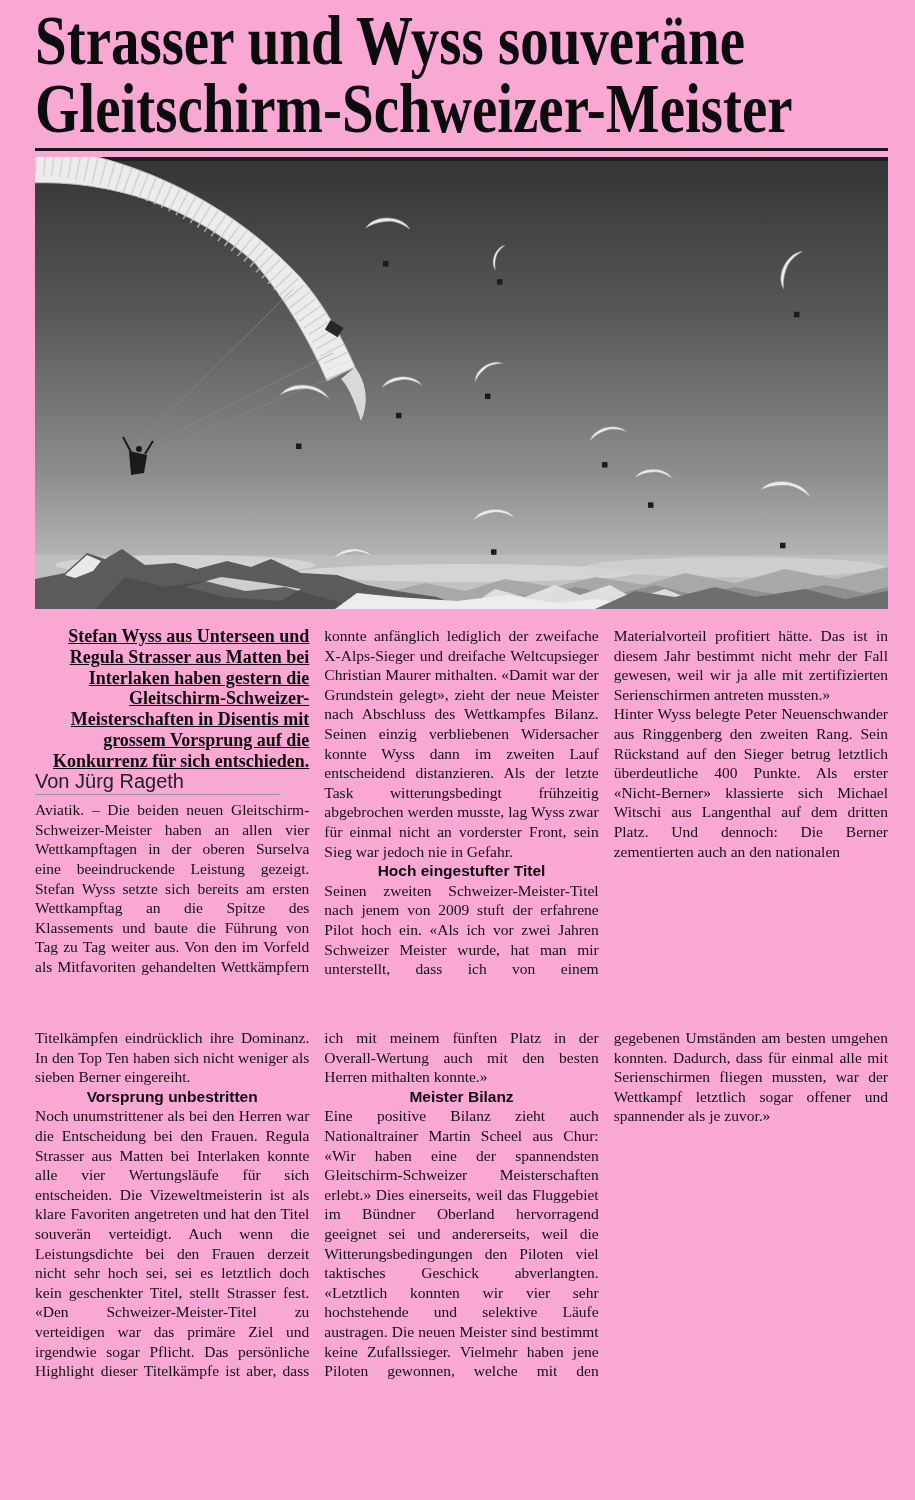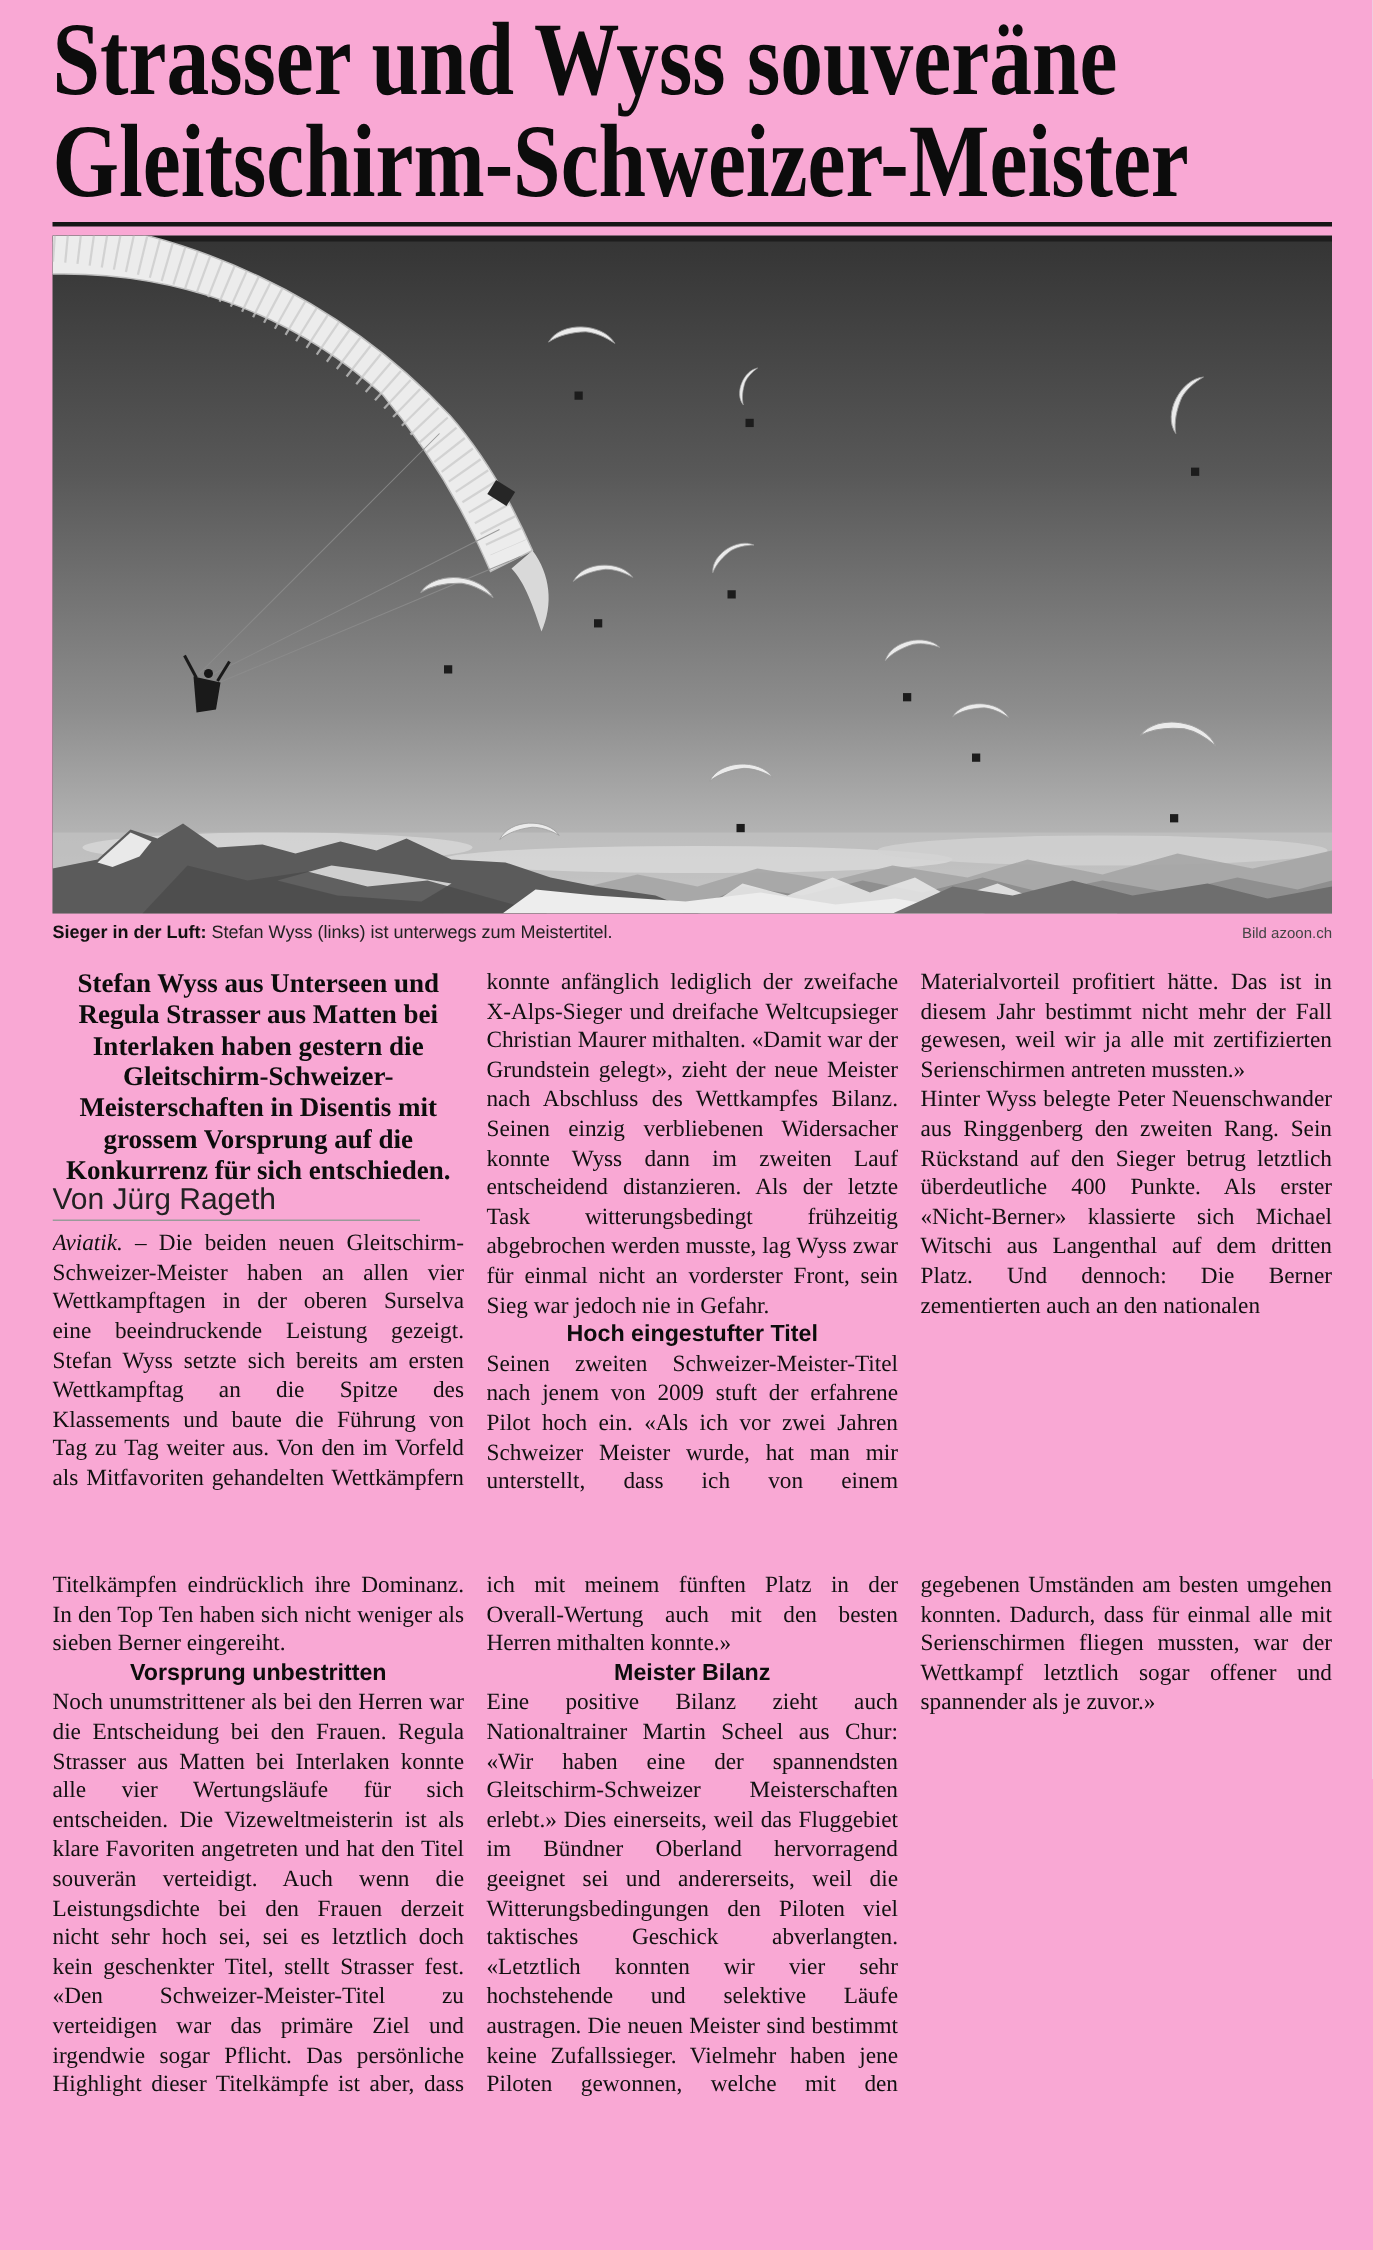--- a/index.html
+++ b/index.html
@@ -21,28 +21,28 @@
   .photo svg{display:block;}
   .caption-row{display:flex;justify-content:space-between;align-items:baseline;margin-top:5px;width:853px;
     font-family:"Liberation Sans","DejaVu Sans",sans-serif;font-size:12px;color:#222;}
   .caption b{font-weight:bold;color:#111;}
   .credit{font-size:10px;color:#444;}
   
   .cols{column-gap:15px;column-count:3;column-fill:auto;overflow:hidden;width:853px;
     font-size:15.5px;line-height:19.6px;text-align:justify;}
   .cols-upper{height:353px;margin-top:17px;}
   .cols-lower{height:356px;margin-top:49px;}
-  .lead{font-weight:bold;font-size:18px;line-height:20.8px;margin:0 0 3px 0;text-align:center;color:#0d0d0d;}
+  .lead{font-weight:bold;font-size:18px;line-height:20.8px;margin:0 0 3px 0;text-align:right;color:#0d0d0d;text-decoration:underline;}
   .byline{font-family:"Liberation Sans","DejaVu Sans",sans-serif;font-size:20px;margin:2px 0 0 0;color:#222;text-align:left;}
   .byline-rule{border:0;border-top:1px solid #9a9a9a;margin:3px 0 5px 0;width:245px;}
   .cols p{margin:0;}
   .cols p + p{text-indent:0;}
   .subhead{font-family:"Liberation Sans","DejaVu Sans",sans-serif;font-weight:bold;font-size:15.5px;
     margin:13px 0 2px 0;text-align:center;color:#0d0d0d;}
-  .p1-leadin{font-style:italic;}
+  .p1-leadin{}
 </style>
 </head>
 <body>
 
 <div class="page">
 
   <div class="headline">
     <div class="hl-line">Strasser und Wyss souveräne</div>
     <div class="hl-line">Gleitschirm-Schweizer-Meister</div>
   </div>
@@ -146,26 +146,20 @@
             <path d="M -22 4 C -15 -11, 13 -12, 22 1 C 15 -3, 8 -5, 2 -5 C -7 -4, -16 -1, -22 4 Z" fill="#ebebeb" stroke="#9d9d9d" stroke-width="0.6"></path>
           </g>
           <rect x="456" y="392.3" width="5.5" height="5.5" fill="#1c1c1c"></rect>
           <g transform="translate(318,399) rotate(0) scale(0.9)">
             <path d="M -22 4 C -15 -11, 13 -12, 22 1 C 15 -3, 8 -5, 2 -5 C -7 -4, -16 -1, -22 4 Z" fill="#ebebeb" stroke="#9d9d9d" stroke-width="0.6"></path>
           </g>
         </g>
     </svg>
   </div>
 
-  <div class="caption-row">
-    <div class="caption">
-      <b>Sieger in der Luft:</b><span> Stefan Wyss (links) ist unterwegs zum Meistertitel.</span>
-    </div>
-    <div class="credit">Bild azoon.ch</div>
-  </div>
 
   <div class="cols cols-upper">
     <p class="lead">Stefan Wyss aus Unterseen und Regula Strasser aus Matten bei Interlaken haben gestern die Gleitschirm-Schweizer-Meisterschaften in Disentis mit grossem Vorsprung auf die Konkurrenz für sich entschieden.</p>
     <p class="byline">Von Jürg Rageth</p>
     <hr class="byline-rule">
     <p><span class="p1-leadin">Aviatik.</span><span> – Die beiden neuen Gleitschirm-Schweizer-Meister haben an allen vier Wettkampftagen in der oberen Surselva eine beeindruckende Leistung gezeigt. Stefan Wyss setzte sich bereits am ersten Wettkampftag an die Spitze des Klassements und baute die Führung von Tag zu Tag weiter aus. Von den im Vorfeld als Mitfavoriten gehandelten Wettkämpfern konnte anfänglich lediglich der zweifache X-Alps-Sieger und dreifache Weltcupsieger Christian Maurer mithalten. «Damit war der Grundstein gelegt», zieht der neue Meister nach Abschluss des Wettkampfes Bilanz. Seinen einzig verbliebenen Widersacher konnte Wyss dann im zweiten Lauf entscheidend distanzieren. Als der letzte Task witterungsbedingt frühzeitig abgebrochen werden musste, lag Wyss zwar für einmal nicht an vorderster Front, sein Sieg war jedoch nie in Gefahr.</span></p>
     <p class="subhead">Hoch eingestufter Titel</p>
     <p>Seinen zweiten Schweizer-Meister-Titel nach jenem von 2009 stuft der erfahrene Pilot hoch ein. «Als ich vor zwei Jahren Schweizer Meister wurde, hat man mir unterstellt, dass ich von einem Materialvorteil profitiert hätte. Das ist in diesem Jahr bestimmt nicht mehr der Fall gewesen, weil wir ja alle mit zertifizierten Serienschirmen antreten mussten.»</p>
     <p>Hinter Wyss belegte Peter Neuenschwander aus Ringgenberg den zweiten Rang. Sein Rückstand auf den Sieger betrug letztlich überdeutliche 400 Punkte. Als erster «Nicht-Berner» klassierte sich Michael Witschi aus Langenthal auf dem dritten Platz. Und dennoch: Die Berner zementierten auch an den nationalen</p>
   </div>

